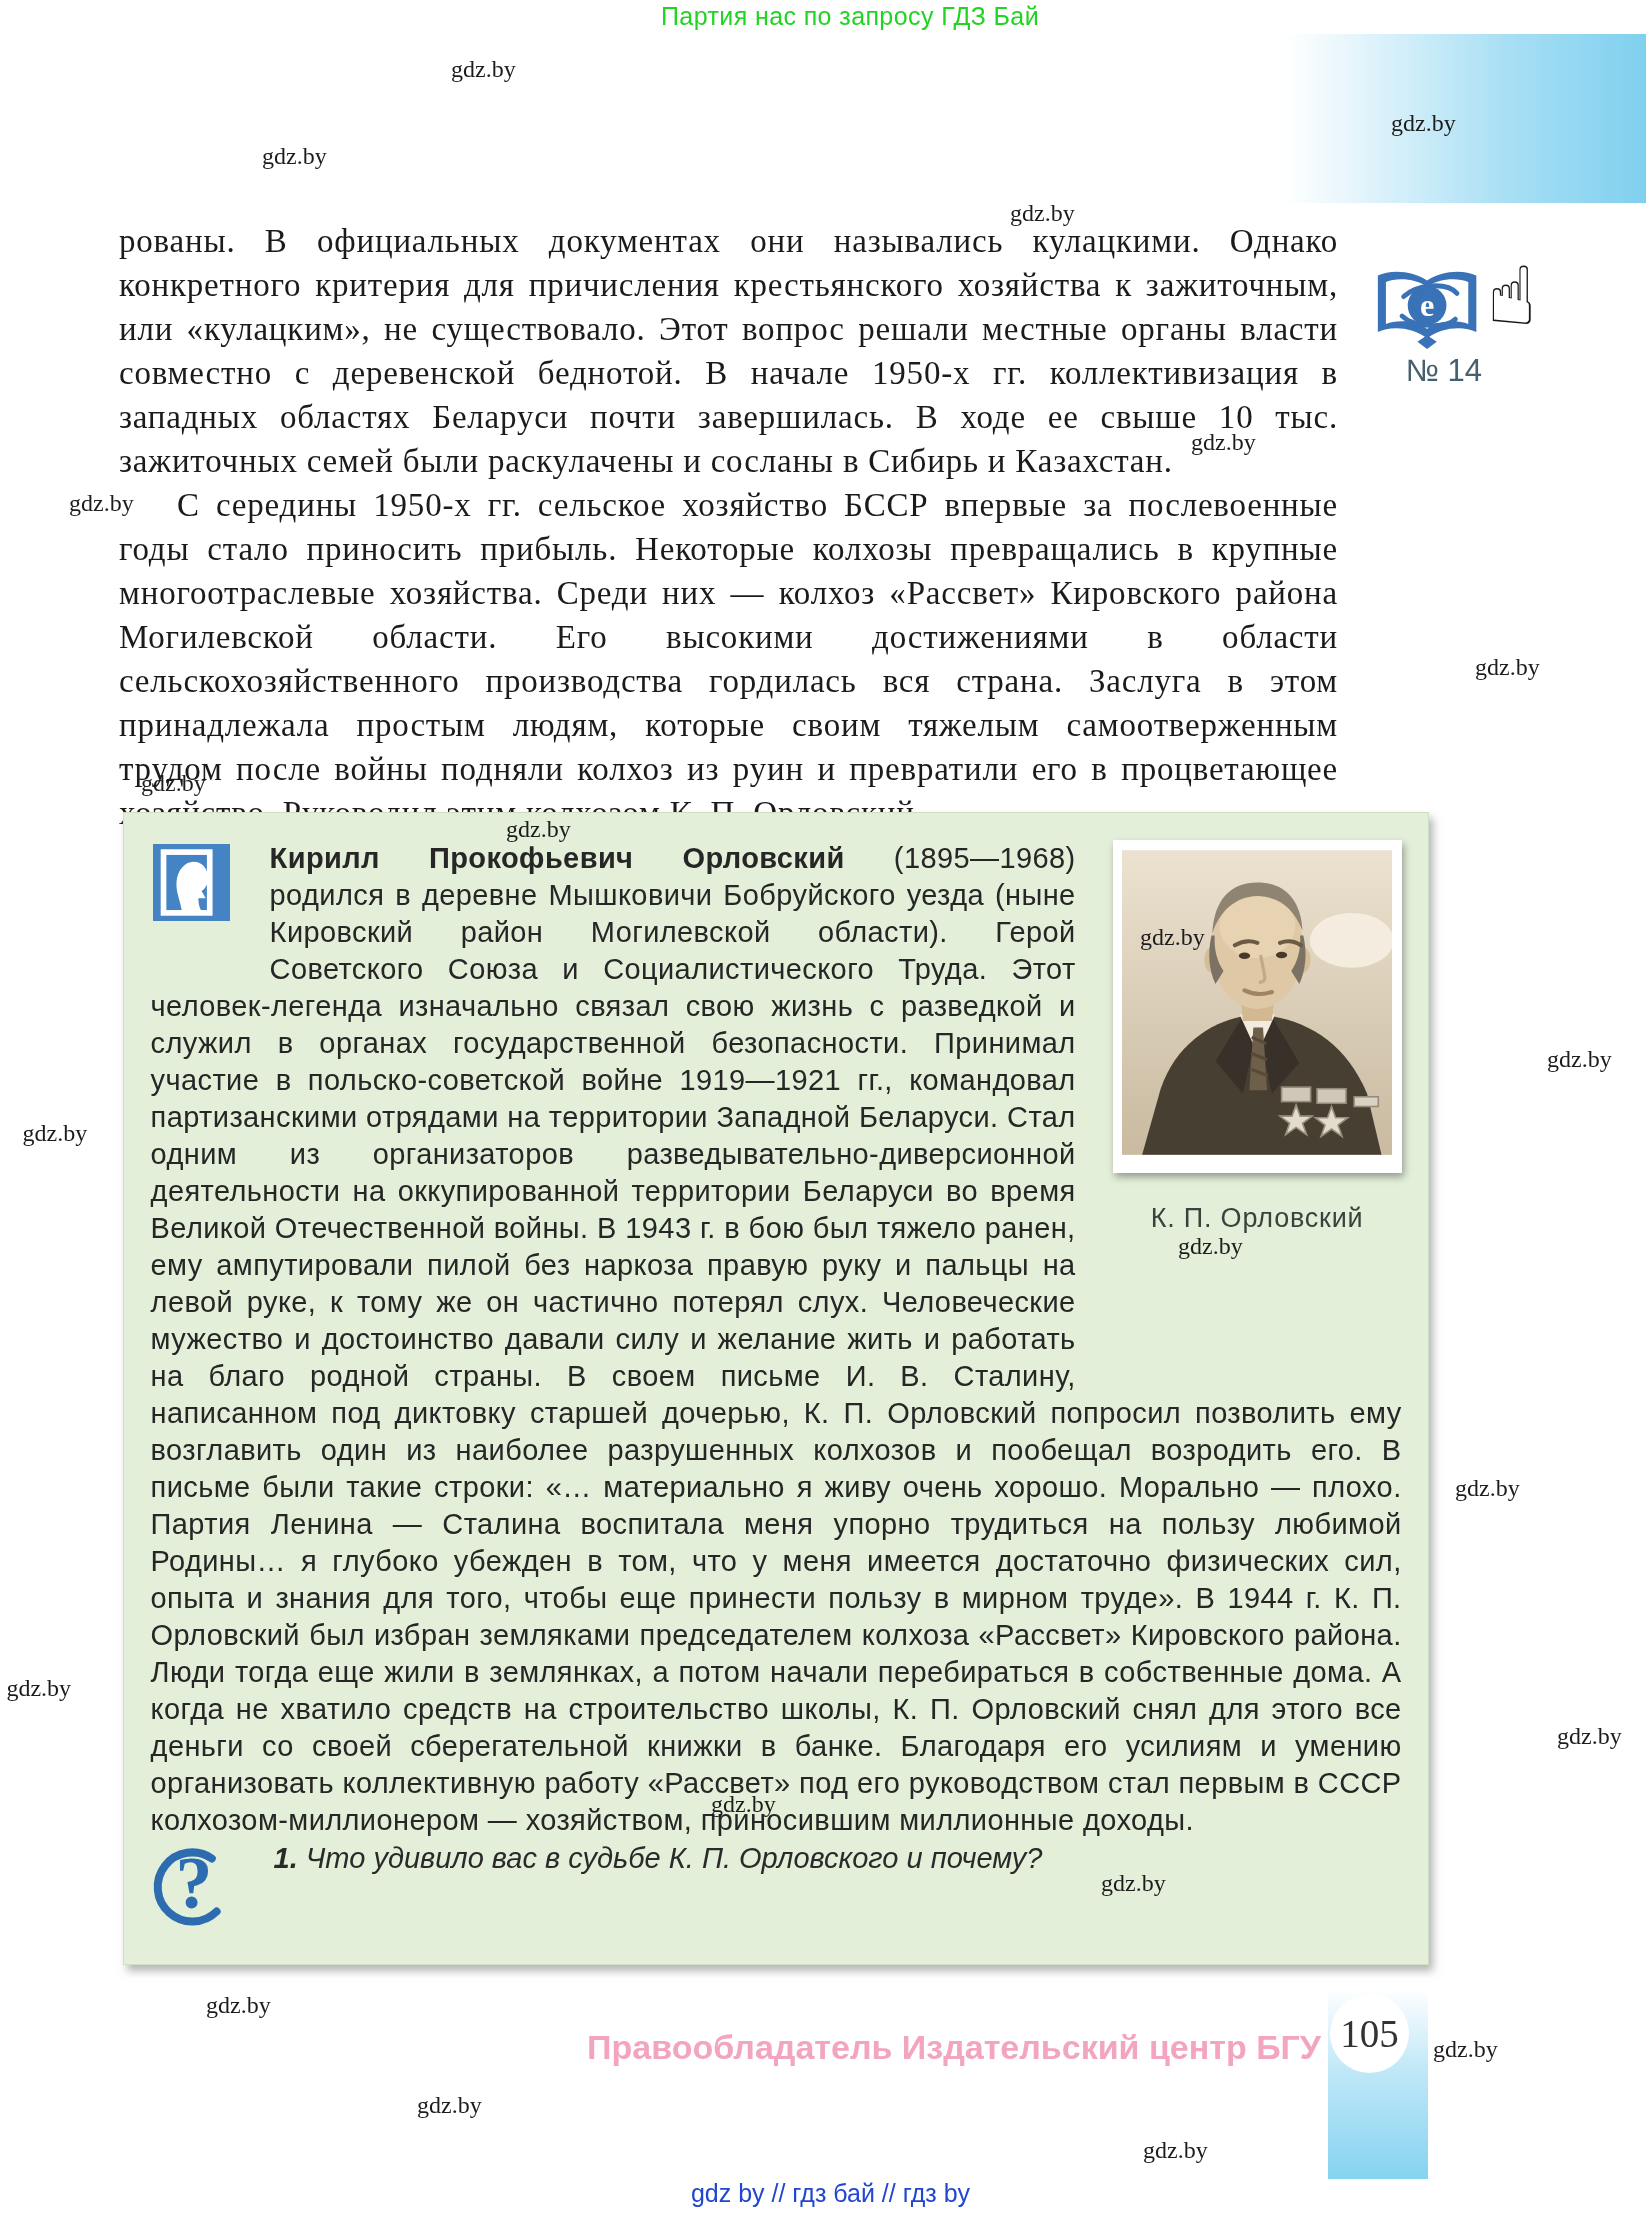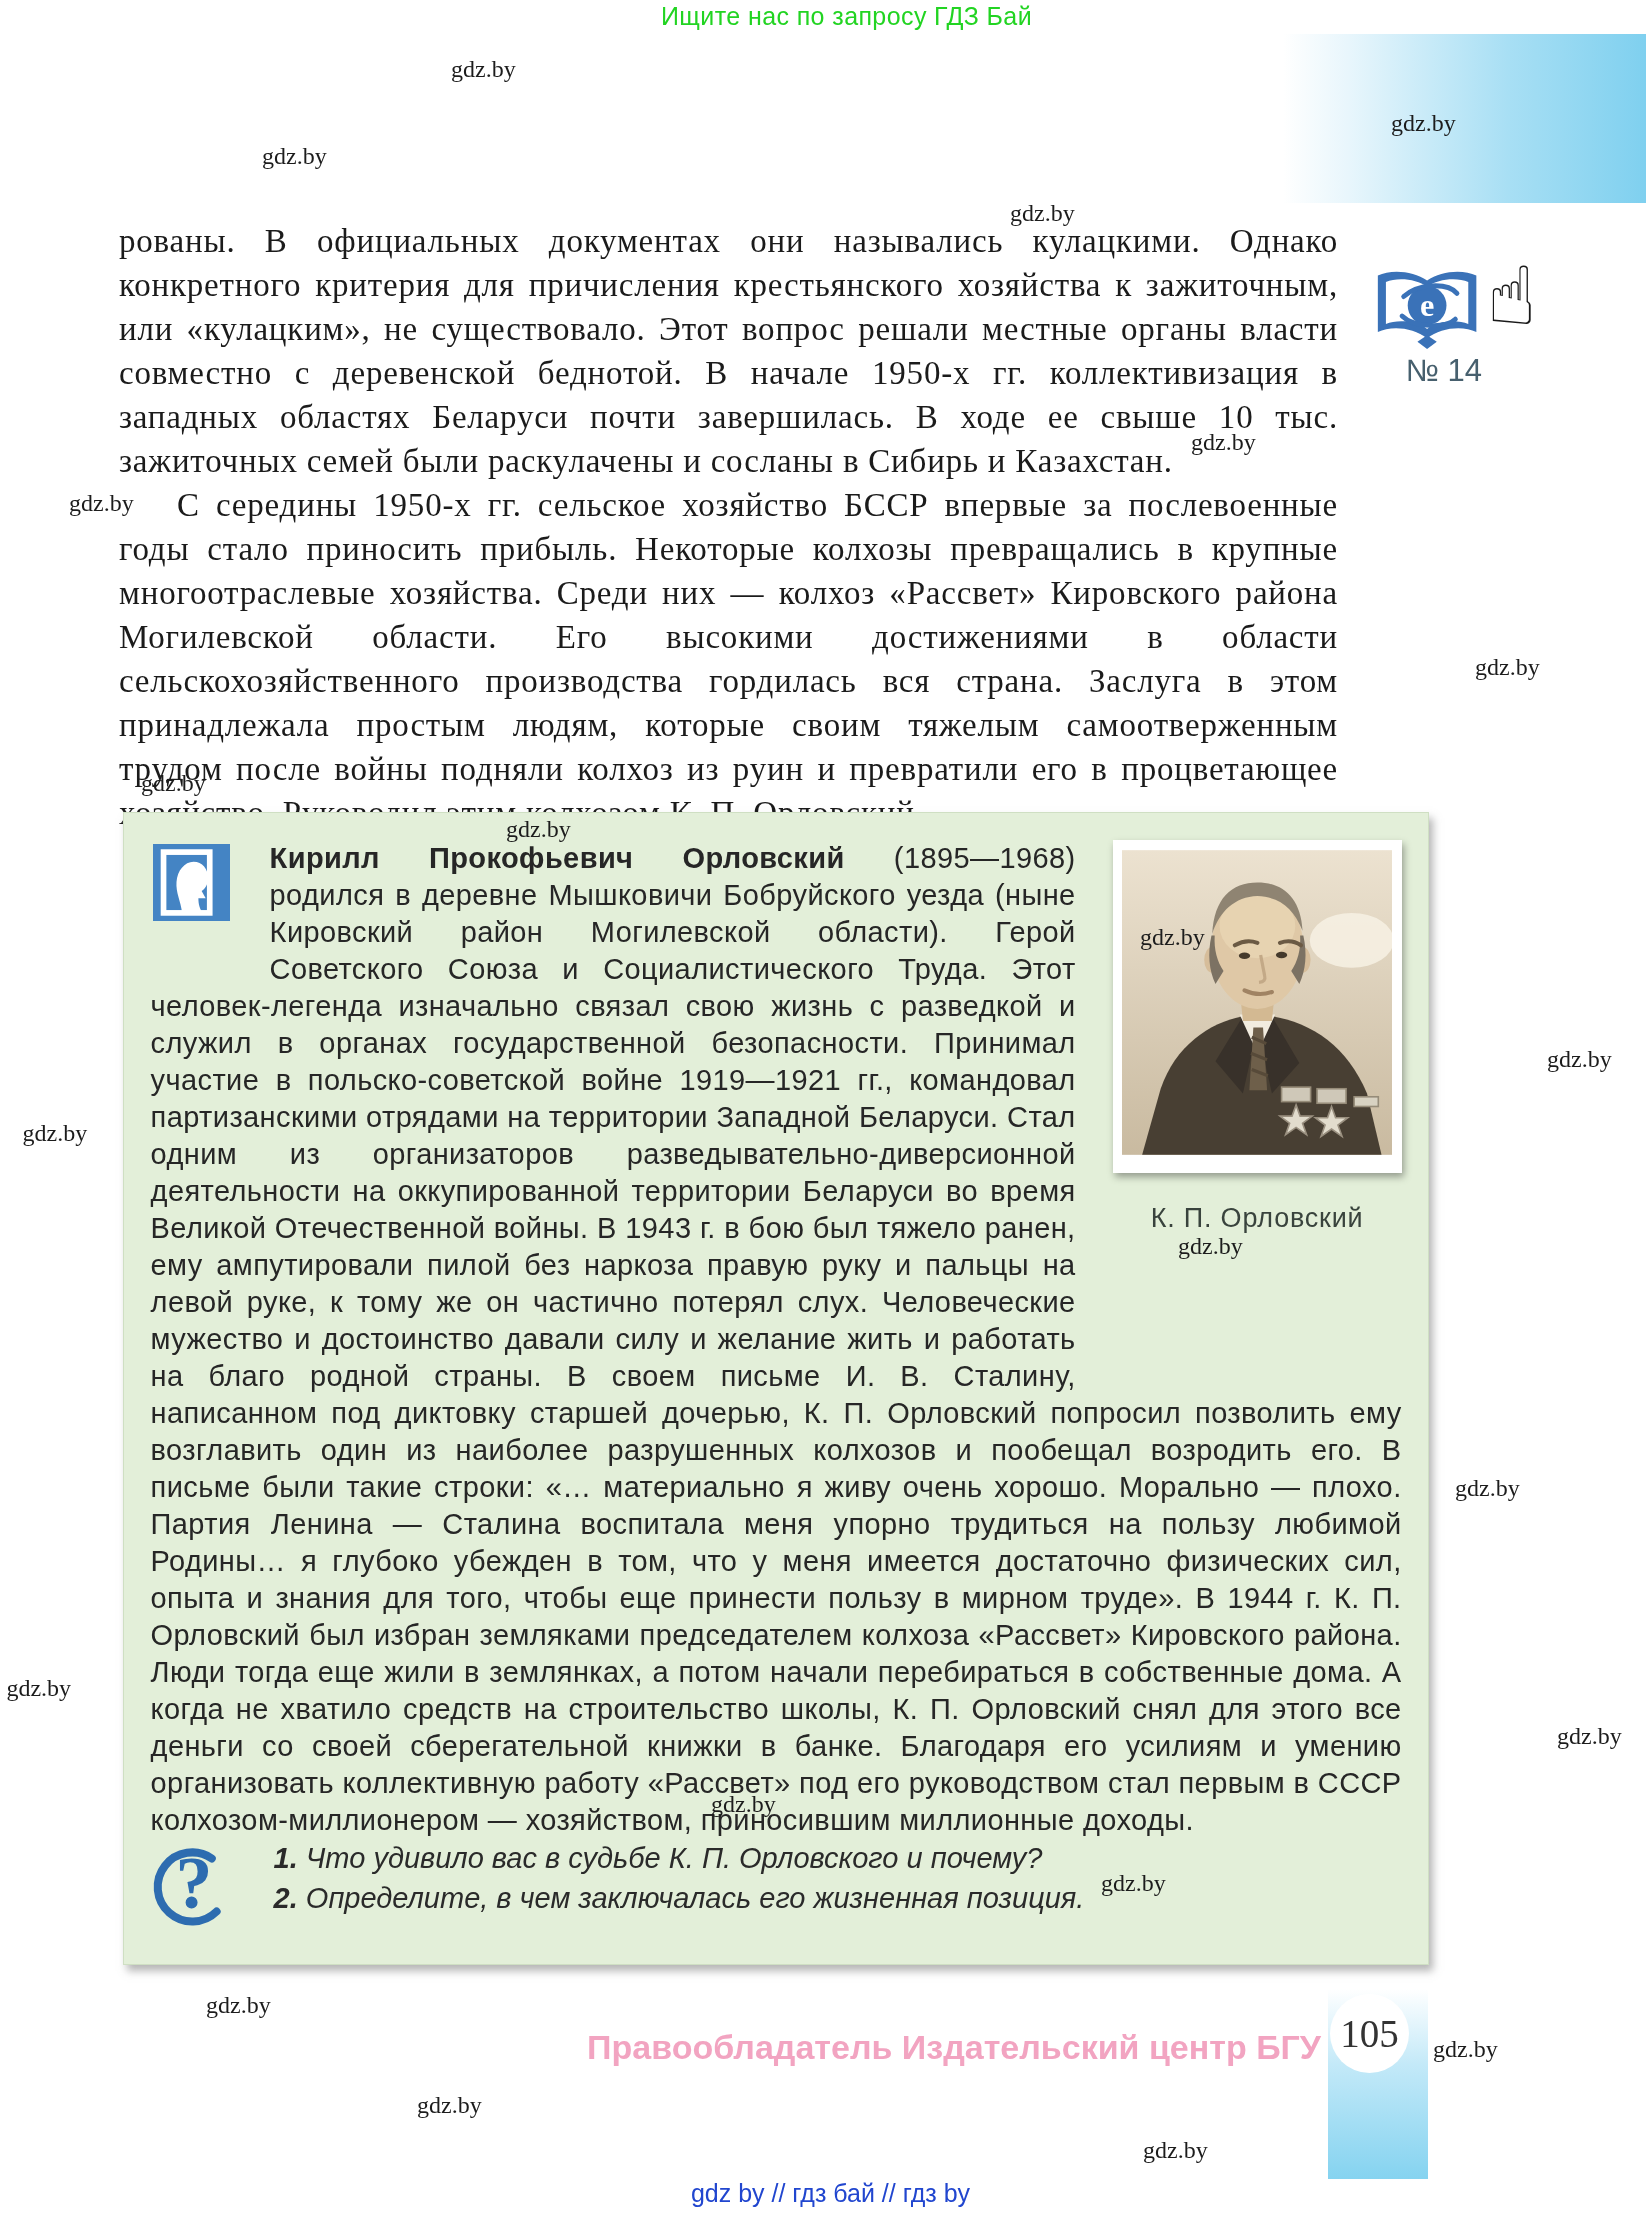--- a/index.html
+++ b/index.html
@@ -43,21 +43,21 @@
             background:linear-gradient(180deg,#ffffff 0%,#c3e9f8 40%,#85d3f0 100%);}
   .page-circle{left:1330px;top:1994px;width:79px;height:79px;border-radius:50%;background:#ffffff;
                display:flex;align-items:center;justify-content:center;
                font-family:"Liberation Serif",serif;font-size:39px;color:#333333;}
   .copyright{left:338px;top:2028px;width:983px;text-align:right;font-size:34px;color:#f2a4c1;font-weight:bold;}
   .links{left:524px;top:2179px;width:613px;text-align:center;font-size:25px;color:#2146cf;}
 </style>
 </head>
 <body>
 
-<div class="abs banner">Ищите нас по запросу ГДЗ Бай</div>
+<div class="abs banner">Партия нас по запросу ГДЗ Бай</div>
 
 <div class="abs hdr-grad"></div>
 
 <div class="abs article">
   <p>рованы. В официальных документах они назывались кулацкими. Однако конкретного критерия для причисления крестьянского хозяйства к зажиточным, или «кулацким», не существовало. Этот вопрос решали местные органы власти совместно с деревенской беднотой. В начале 1950-х гг. коллективизация в западных областях Беларуси почти завершилась. В ходе ее свыше 10 тыс. зажиточных семей были раскулачены и сосланы в Сибирь и Казахстан.</p>
   <p class="indent">С середины 1950-х гг. сельское хозяйство БССР впервые за послевоенные годы стало приносить прибыль. Некоторые колхозы превращались в крупные многоотраслевые хозяйства. Среди них — колхоз «Рассвет» Кировского района Могилевской области. Его высокими достижениями в области сельскохозяйственного производства гордилась вся страна. Заслуга в этом принадлежала простым людям, которые своим тяжелым самоотверженным трудом после войны подняли колхоз из руин и превратили его в процветающее хозяйство. Руководил этим колхозом К. П. Орловский.</p>
 </div>
 
 <div class="abs book-wrap">
   <span>
@@ -132,21 +132,20 @@
 
   <div class="questions">
     <span class="q-icon">
       <svg width="81" height="90" viewBox="0 0 100 112">
         <path d="M74,18 A43,43 0 1 0 80,84" fill="none" stroke="#2d6cb0" stroke-width="10" stroke-linecap="round"></path>
         <text x="52" y="80" text-anchor="middle" font-family="Liberation Serif, serif" font-size="92" font-weight="bold" fill="#2d6cb0">?</text>
       </svg>
     </span>
     <div class="q-list">
       <div class="q-row"><b>1.</b> <span>Что удивило вас в судьбе К. П. Орловского и почему?</span></div>
-      <div class="q-row"><b>2.</b> <span>Определите, в чем заключалась его жизненная позиция.</span></div>
     </div>
   </div>
 </div>
 
 <div class="abs page-bar"></div>
 <div class="abs page-circle">
   <span>105</span>
 </div>
 <div class="abs copyright">Правообладатель Издательский центр БГУ</div>
 <div class="abs links">gdz by  //  гдз бай  //  гдз by</div>

